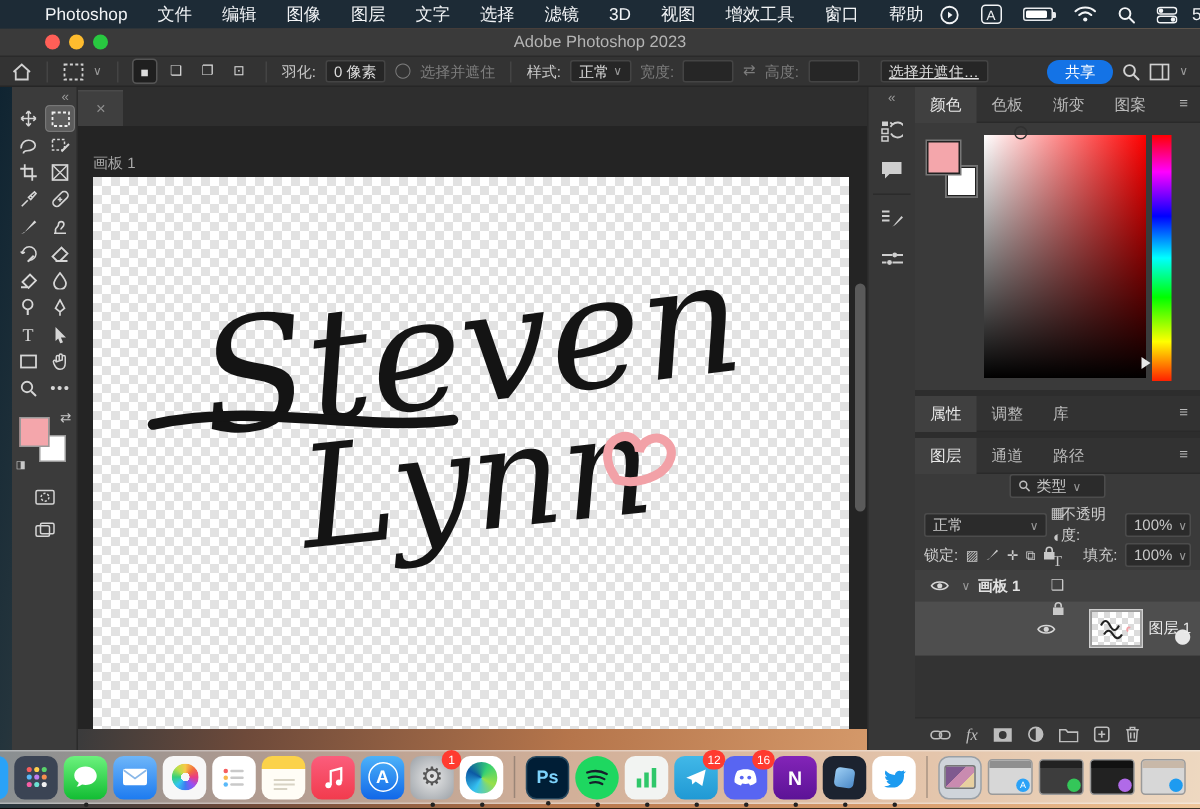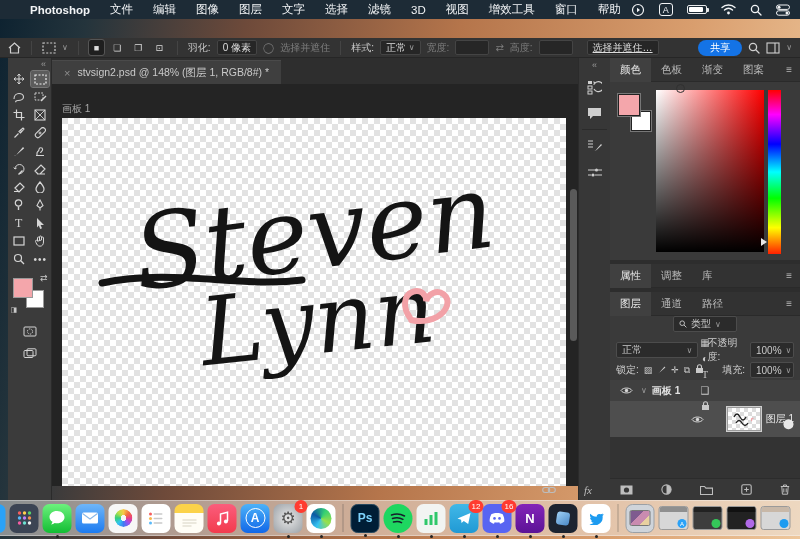--- a/index.html
+++ b/index.html
@@ -5,21 +5,21 @@
   * { margin:0; padding:0; box-sizing:border-box; }
   html,body { width:800px; height:539px; overflow:hidden; }
   body { font-family:"Liberation Sans","DejaVu Sans",sans-serif; font-size:11px; color:#cfcfcf; background:#000; }
   .abs { position:absolute; }
   #screen { position:relative; width:800px; height:539px; background:linear-gradient(100deg,#0d2230 0%,#24343c 10%,#6e4a3a 28%,#b5754b 52%,#d99e6e 78%,#eec79c 100%); }
 
   
   #menubar { left:0; top:0; width:800px; height:19px; background:#1d2b36; display:flex; align-items:center; padding:0 10px; gap:0; color:#f2f4f6; font-size:11.5px; }
   #menubar .apple { font-size:12px; padding:0 10px 0 6px; }
   #menubar .mi { padding:0 10px; white-space:nowrap; }
-  #menubar .mi.b { font-weight:bold; padding-left:4px; }
+  #menubar .mi.b { font-weight:normal; padding-left:4px; }
   #menubar .spacer { flex:1; }
   .statusicons { display:flex; align-items:center; gap:14px; margin-right:10px; }
   .statusicons svg { display:block; }
   .inputsrc { border:1px solid #f2f4f6; border-radius:3px; font-size:9px; width:14px; height:13px; text-align:center; line-height:12px; }
   .battery { width:20px; height:9px; border:1px solid #e8eaec; border-radius:2px; position:relative; }
   .battery::after { content:""; position:absolute; right:-3px; top:2px; width:2px; height:4px; background:#e8eaec; border-radius:0 1px 1px 0; }
   .battery .fill { position:absolute; left:1px; top:1px; bottom:1px; width:14px; background:#fff; border-radius:1px; }
   .menutime { white-space:nowrap; font-size:11.5px; }
 
   
@@ -87,21 +87,21 @@
   #layersbody { background:#3a3a3a; font-size:10px; }
   .lrow { display:flex; align-items:center; padding:0 6px; gap:5px; height:20px; }
   .ffield { background:#2b2b2b; border:1px solid #4c4c4c; border-radius:2px; height:16px; display:flex; align-items:center; gap:4px; padding:0 5px; color:#c9c9c9; }
   .fico { color:#c9c9c9; font-size:10px; width:14px; text-align:center; }
   .ddarr { color:#9a9a9a; font-size:8px; }
   .lockico { color:#c9c9c9; font-size:9px; }
   .eyecell { width:20px; display:flex; justify-content:center; }
   #abrow { background:#404040; height:21px; color:#e2e2e2; }
   #lyrow { background:#4e4e4e; height:36px; color:#ececec;justify-content:flex-end; }
   #lthumb { width:34px; height:24px; background:repeating-conic-gradient(#ffffff 0% 25%, #dcdcdc 0% 50%) 0 0/8px 8px; border:1px solid #9a9a9a; outline:1px solid #cfcfcf; position:relative; }
-  #lpbottom { position:absolute; bottom:0; left:0; width:100%; height:22px; background:#373737; border-top:1px solid #2c2c2c; display:flex; align-items:center; justify-content:flex-end; gap:28px; padding:0 10px; color:#bdbdbd; }
+  #lpbottom { position:absolute; bottom:0; left:0; width:100%; height:22px; background:#373737; border-top:1px solid #2c2c2c; display:flex; align-items:center; gap:10px; padding:0 10px; color:#bdbdbd; }
   #lpbottom .bi { display:flex; align-items:center; }
 
   
   #dock { left:50%; transform:translateX(-50%); bottom:3px; height:36px; background:rgba(238,234,230,0.5); border:1px solid rgba(255,255,255,0.35); border-radius:11px; display:flex; align-items:center; padding:0 5px; gap:4px; }
   .dk { position:relative; width:29px; height:29px; border-radius:7px; display:flex; align-items:center; justify-content:center; font-size:14px; }
   .dk .dot { position:absolute; bottom:-5px; left:50%; transform:translateX(-50%); width:3px; height:3px; border-radius:50%; background:#222; }
   .badge { position:absolute; top:-4px; right:-5px; min-width:13px; height:13px; border-radius:7px; background:#ff3b30; color:#fff; font-size:8px; display:flex; align-items:center; justify-content:center; padding:0 3px; }
   .ddiv { width:1px; height:28px; background:rgba(60,60,60,0.35); margin:0 3px; }
   .minwin { width:30px; height:24px; background:#d7d7d7; border-radius:3px; border:1px solid #9a9a9a; position:relative; overflow:hidden; }
   .minwin .mhdr { height:5px; background:#8f8f8f; }
@@ -149,20 +149,26 @@
       <svg width="14" height="12" viewBox="0 0 14 12">
           <rect x="0.5" y="1" width="13" height="4.4" rx="2.2" fill="none" stroke="#f2f4f6" stroke-width="1"></rect>
           <circle cx="3" cy="3.2" r="1.5" fill="#f2f4f6"></circle>
           <rect x="0.5" y="6.8" width="13" height="4.4" rx="2.2" fill="none" stroke="#f2f4f6" stroke-width="1"></rect>
           <circle cx="11" cy="9" r="1.5" fill="#f2f4f6"></circle>
         </svg>
     </div>
     <span class="menutime">5月9日 周二 下午3:22</span>
   </div>
 
+  <div id="titlebar" class="abs">
+    <span class="tl abs" style="left:30px;background:#ff5f57;"></span>
+    <span class="tl abs" style="left:46px;background:#febc2e;"></span>
+    <span class="tl abs" style="left:62px;background:#28c840;"></span>
+    <div id="wintitle" class="abs">Adobe Photoshop 2023</div>
+  </div>
 
   <div id="optionsbar" class="abs">
     <svg width="13" height="12" viewBox="0 0 13 12">
         <path d="M1 6 L6.5 1 L12 6 M2.5 5.5 V11 H10.5 V5.5" fill="none" stroke="#d0d0d0" stroke-width="1.2"></path>
       </svg>
     <span class="ob-div"></span>
     <svg width="14" height="12" viewBox="0 0 14 12">
         <rect x="1" y="1" width="12" height="10" fill="none" stroke="#d0d0d0" stroke-width="1.2" stroke-dasharray="2 1.6"></rect>
       </svg>
     <span class="ddarr">∨</span>
@@ -350,21 +356,20 @@
             <rect x="1" y="2.5" width="9" height="7" rx="1" fill="none" stroke="#d6d6d6" stroke-width="1"></rect>
             <rect x="4" y="0.8" width="9" height="7" rx="1" fill="none" stroke="#d6d6d6" stroke-width="1"></rect>
           </svg>
         </span>
     </div>
   </div>
 
   <div id="tabbar" class="abs"></div>
   <div id="doctab" class="abs">
     <span class="x">×</span>
-    <span>stvsign2.psd @ 148% (图层 1, RGB/8#) *</span>
   </div>
 
   <div id="canvas" class="abs">
     <div id="artlabel" class="abs">画板 1</div>
     <div id="checker" class="abs">
       <svg id="sigsvg" width="504" height="368" viewBox="0 0 504 368">
         <g transform="rotate(-7 255 140)">
           <text class="sig" x="255" y="150" font-size="104" text-anchor="middle">Steven</text>
         </g>
         <path d="M40 165 C110 150 180 170 240 162" fill="none" stroke="#141414" stroke-width="7" stroke-linecap="round"></path>

